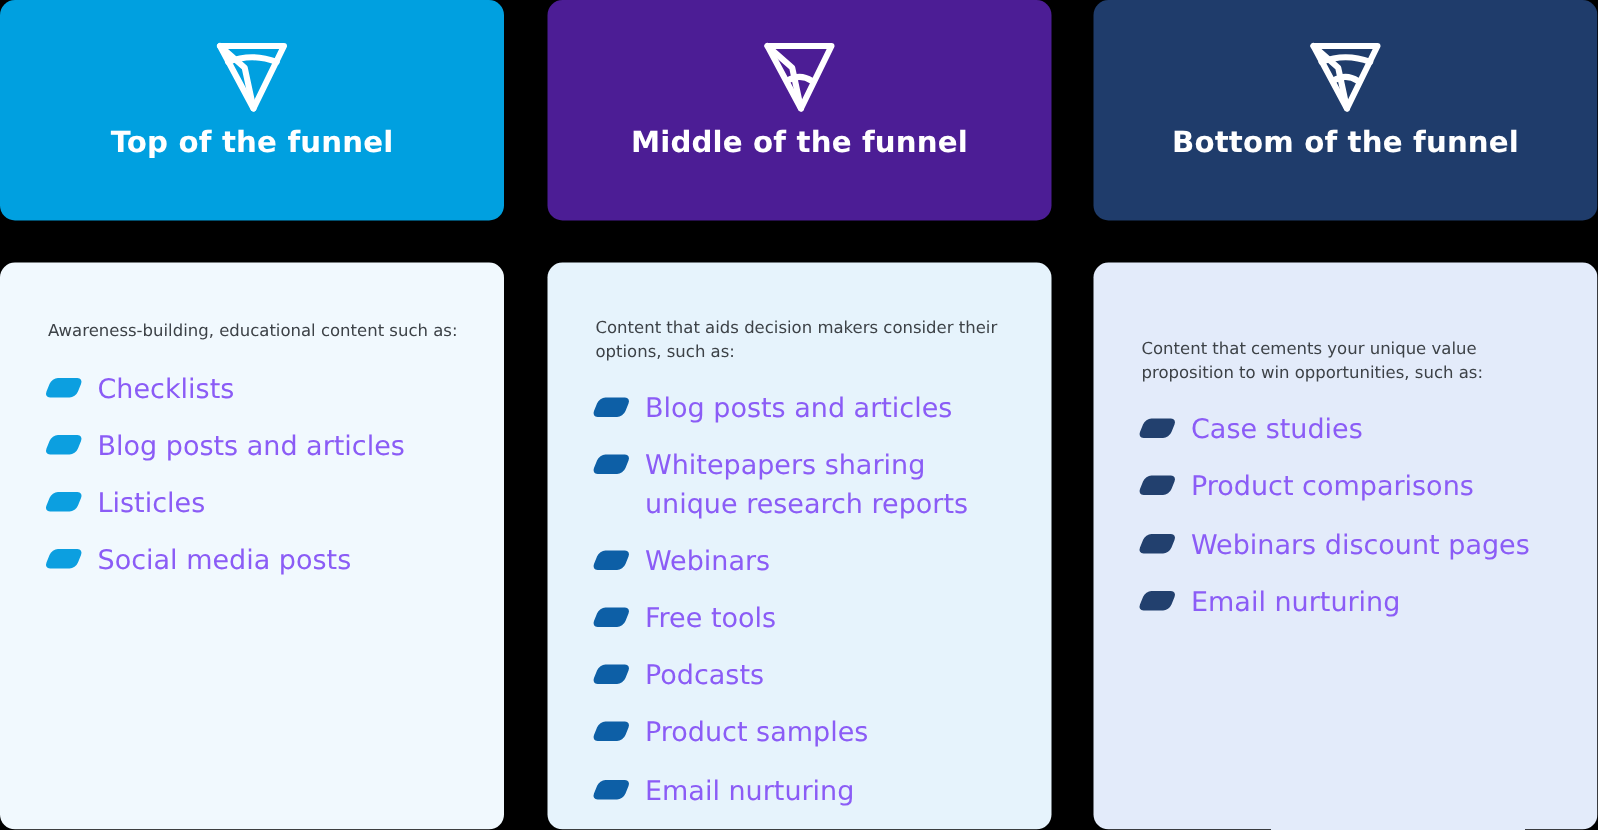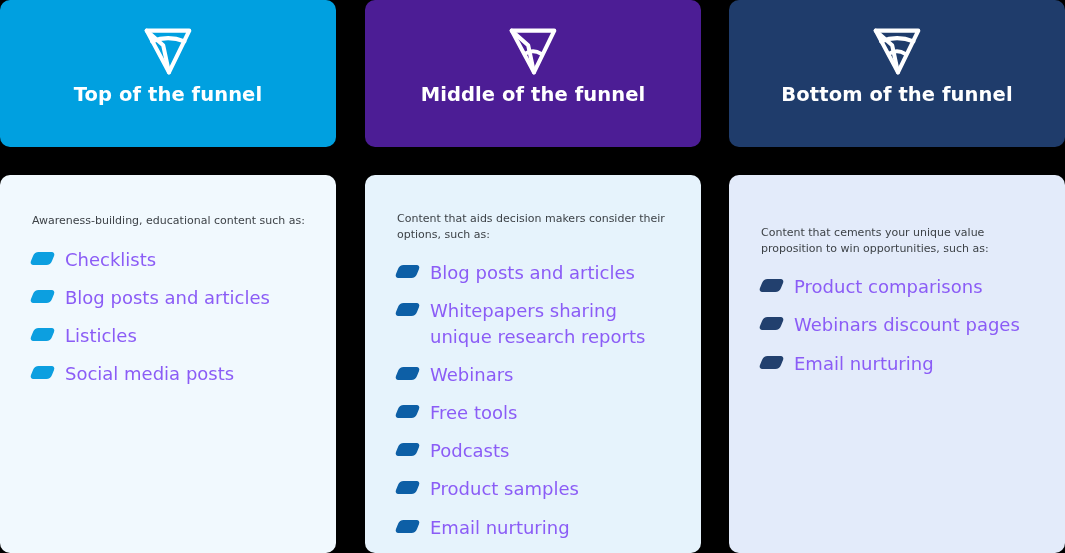--- a/index.html
+++ b/index.html
@@ -215,20 +215,24 @@
         </svg>
       </span>
       <div class="header-title">Bottom of the funnel</div>
     </div>
     <div class="spacer"></div>
     <div class="body-card">
       <p class="intro">Content that cements your unique value proposition to win opportunities, such as:</p>
       <ul class="bullet-list">
         <li class="bullet-item">
           <span class="bullet-marker"></span>
+          <span class="bullet-text">Case studies</span>
+        </li>
+        <li class="bullet-item">
+          <span class="bullet-marker"></span>
           <span class="bullet-text">Product comparisons</span>
         </li>
         <li class="bullet-item">
           <span class="bullet-marker"></span>
           <span class="bullet-text">Webinars discount pages</span>
         </li>
         <li class="bullet-item">
           <span class="bullet-marker"></span>
           <span class="bullet-text">Email nurturing</span>
         </li>

